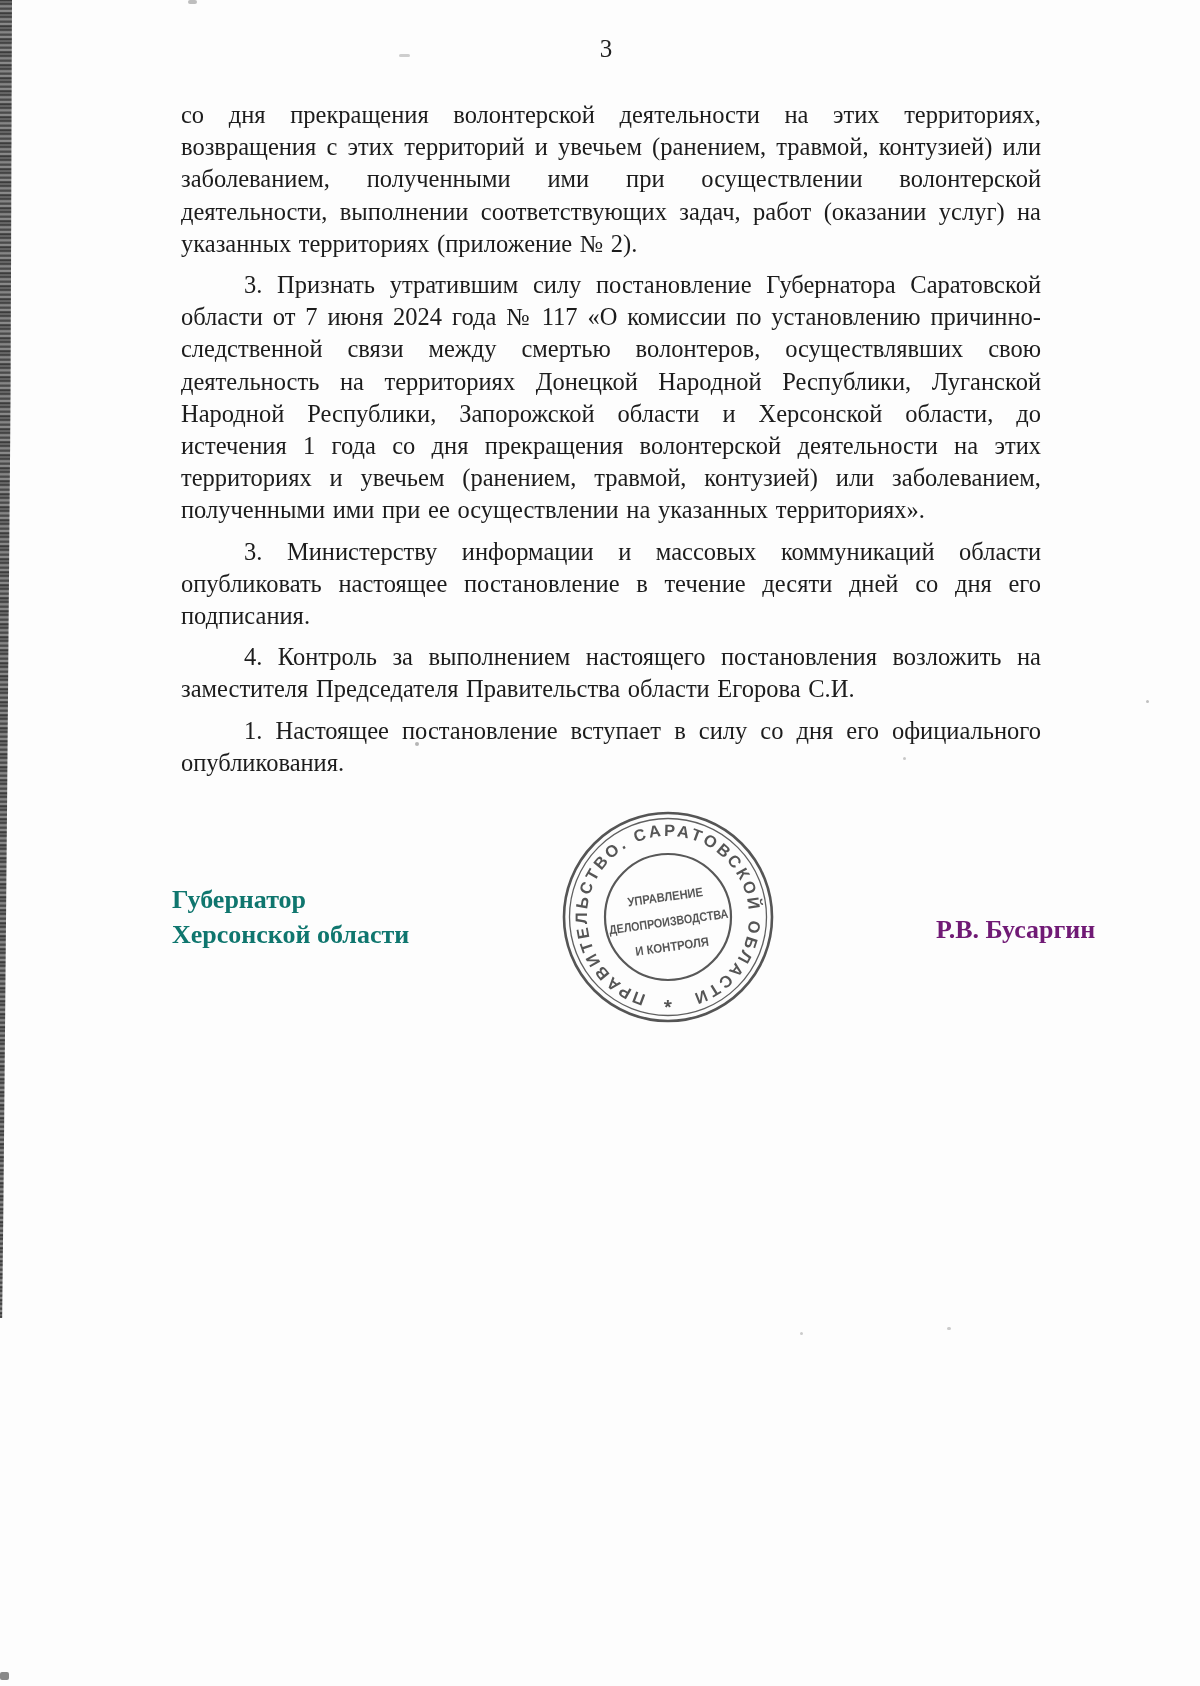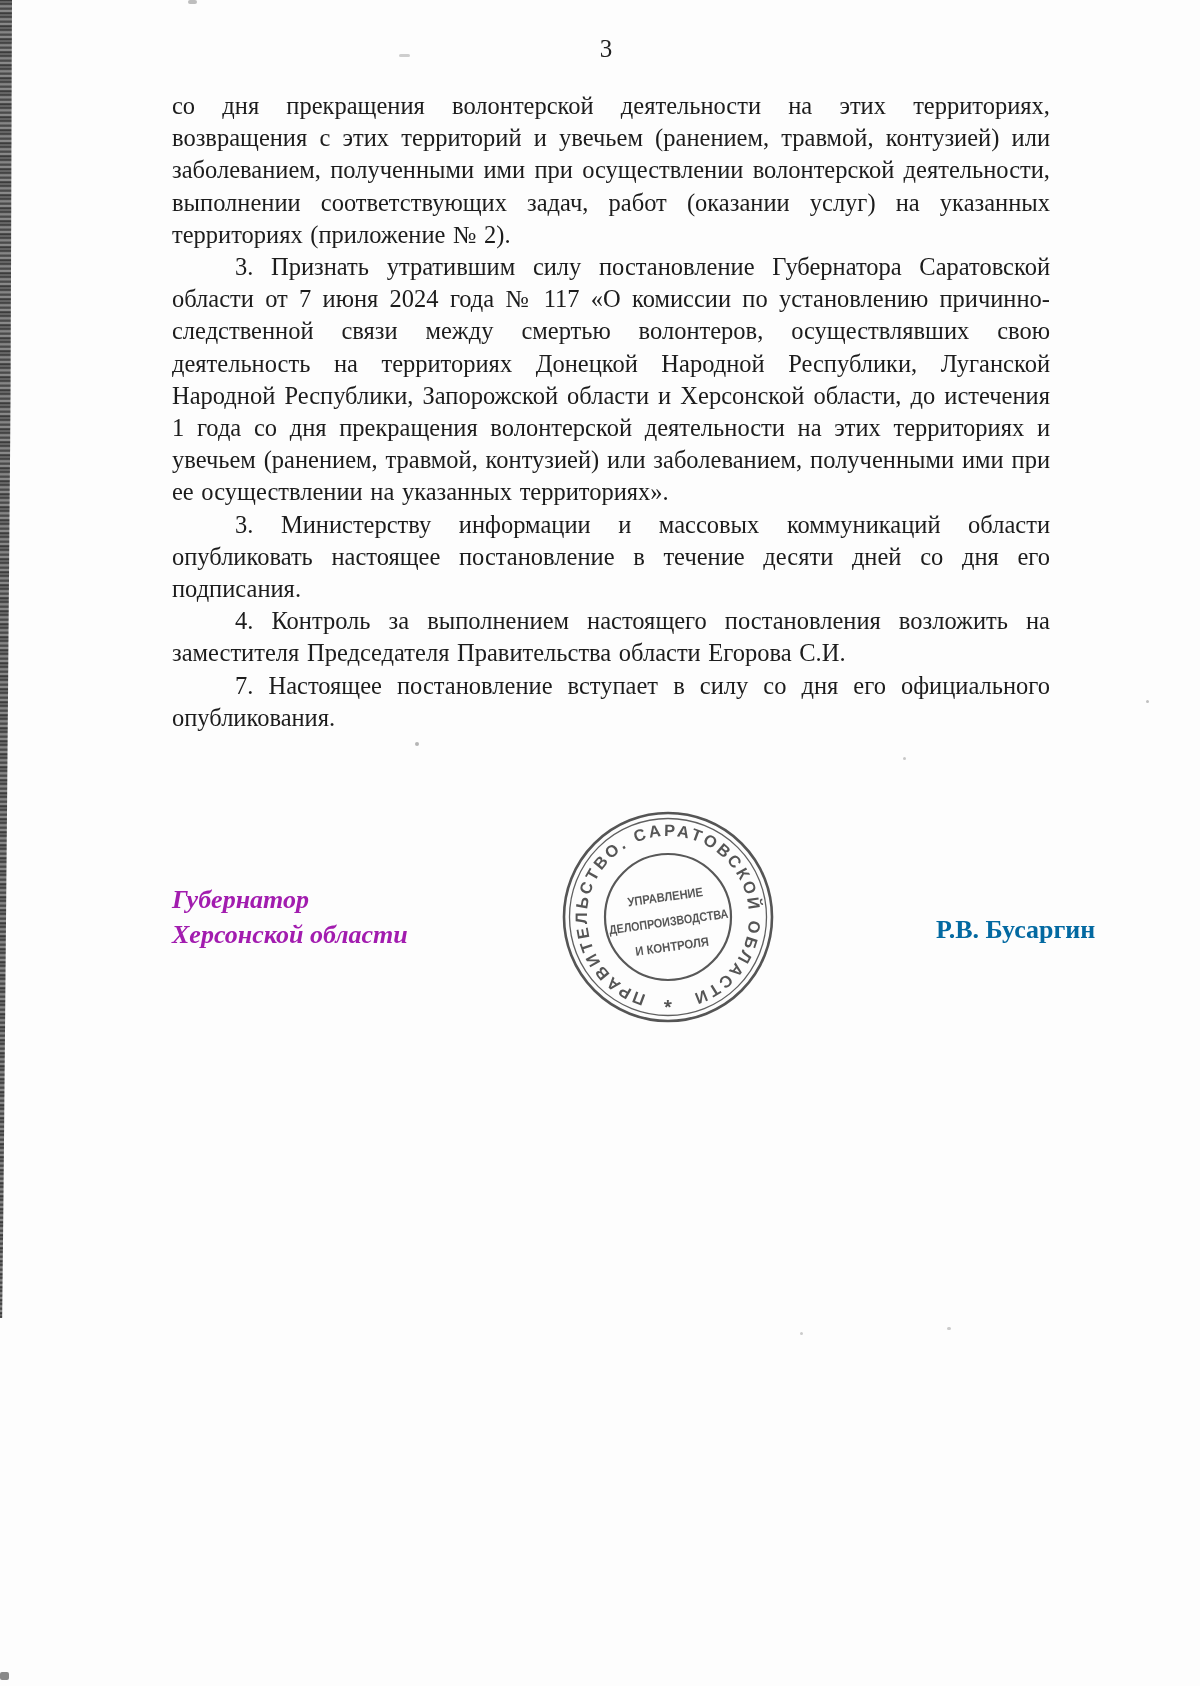--- a/index.html
+++ b/index.html
@@ -25,30 +25,30 @@
   .page-number {
     position: absolute; top: 35px; left: 0; width: 1212px;
     text-align: center; font-size: 25px; color: #222;
   }
 
   .body-text {
     position: absolute; left: 172px; top: 90px; width: 878px;
     font-size: 24.5px; line-height: 32.2px; color: #1c1c1c;
     text-align: justify;
   }
-  .body-text p { margin: 0; word-spacing: 1.5px; }
+  .body-text p { margin: 9px; word-spacing: 1.5px; }
   .body-text p.indent { text-indent: 63px; }
 
   .signature-title {
     position: absolute; left: 172px; top: 882px;
-    font-size: 26px; line-height: 35px; font-weight: bold; color: #a21caf; font-style: italic;
+    font-size: 26px; line-height: 35px; font-weight: bold; color: #0f766e;
   }
   .signature-name {
     position: absolute; left: 936px; top: 915px;
-    font-size: 26px; font-weight: bold; color: #0369a1;
+    font-size: 26px; font-weight: bold; color: #701a75;
   }
 
   .stamp {
     position: absolute; left: 556px; top: 805px; width: 224px; height: 224px;
     filter: blur(.35px); opacity: .88;
   }
   .stamp text { font-family: "Liberation Sans", sans-serif; }
 
   .speck { position: absolute; background: #999; border-radius: 2px; opacity: .65; }
 </style>
@@ -59,21 +59,21 @@
 
   <div class="scan-strip"></div>
 
   <div class="page-number">3</div>
 
   <div class="body-text">
     <p>со дня прекращения волонтерской деятельности на этих территориях, возвращения с этих территорий и увечьем (ранением, травмой, контузией) или заболеванием, полученными ими при осуществлении волонтерской деятельности, выполнении соответствующих задач, работ (оказании услуг) на указанных территориях (приложение № 2).</p>
     <p class="indent">3. Признать утратившим силу постановление Губернатора Саратовской области от 7 июня 2024 года № 117 «О комиссии по установлению причинно-следственной связи между смертью волонтеров, осуществлявших свою деятельность на территориях Донецкой Народной Республики, Луганской Народной Республики, Запорожской области и Херсонской области, до истечения 1 года со дня прекращения волонтерской деятельности на этих территориях и увечьем (ранением, травмой, контузией) или заболеванием, полученными ими при ее осуществлении на указанных территориях».</p>
     <p class="indent">3. Министерству информации и массовых коммуникаций области опубликовать настоящее постановление в течение десяти дней со дня его подписания.</p>
     <p class="indent">4. Контроль за выполнением настоящего постановления возложить на заместителя Председателя Правительства области Егорова С.И.</p>
-    <p class="indent">7. Настоящее постановление вступает в силу со дня его официального опубликования.</p>
+    <p class="indent">1. Настоящее постановление вступает в силу со дня его официального опубликования.</p>
   </div>
 
   <div class="signature-title">
     <div>Губернатор</div>
     <div>Херсонской области</div>
   </div>
 
   <div class="signature-name">Р.В. Бусаргин</div>
 
   <svg class="stamp" viewBox="0 0 224 224">

